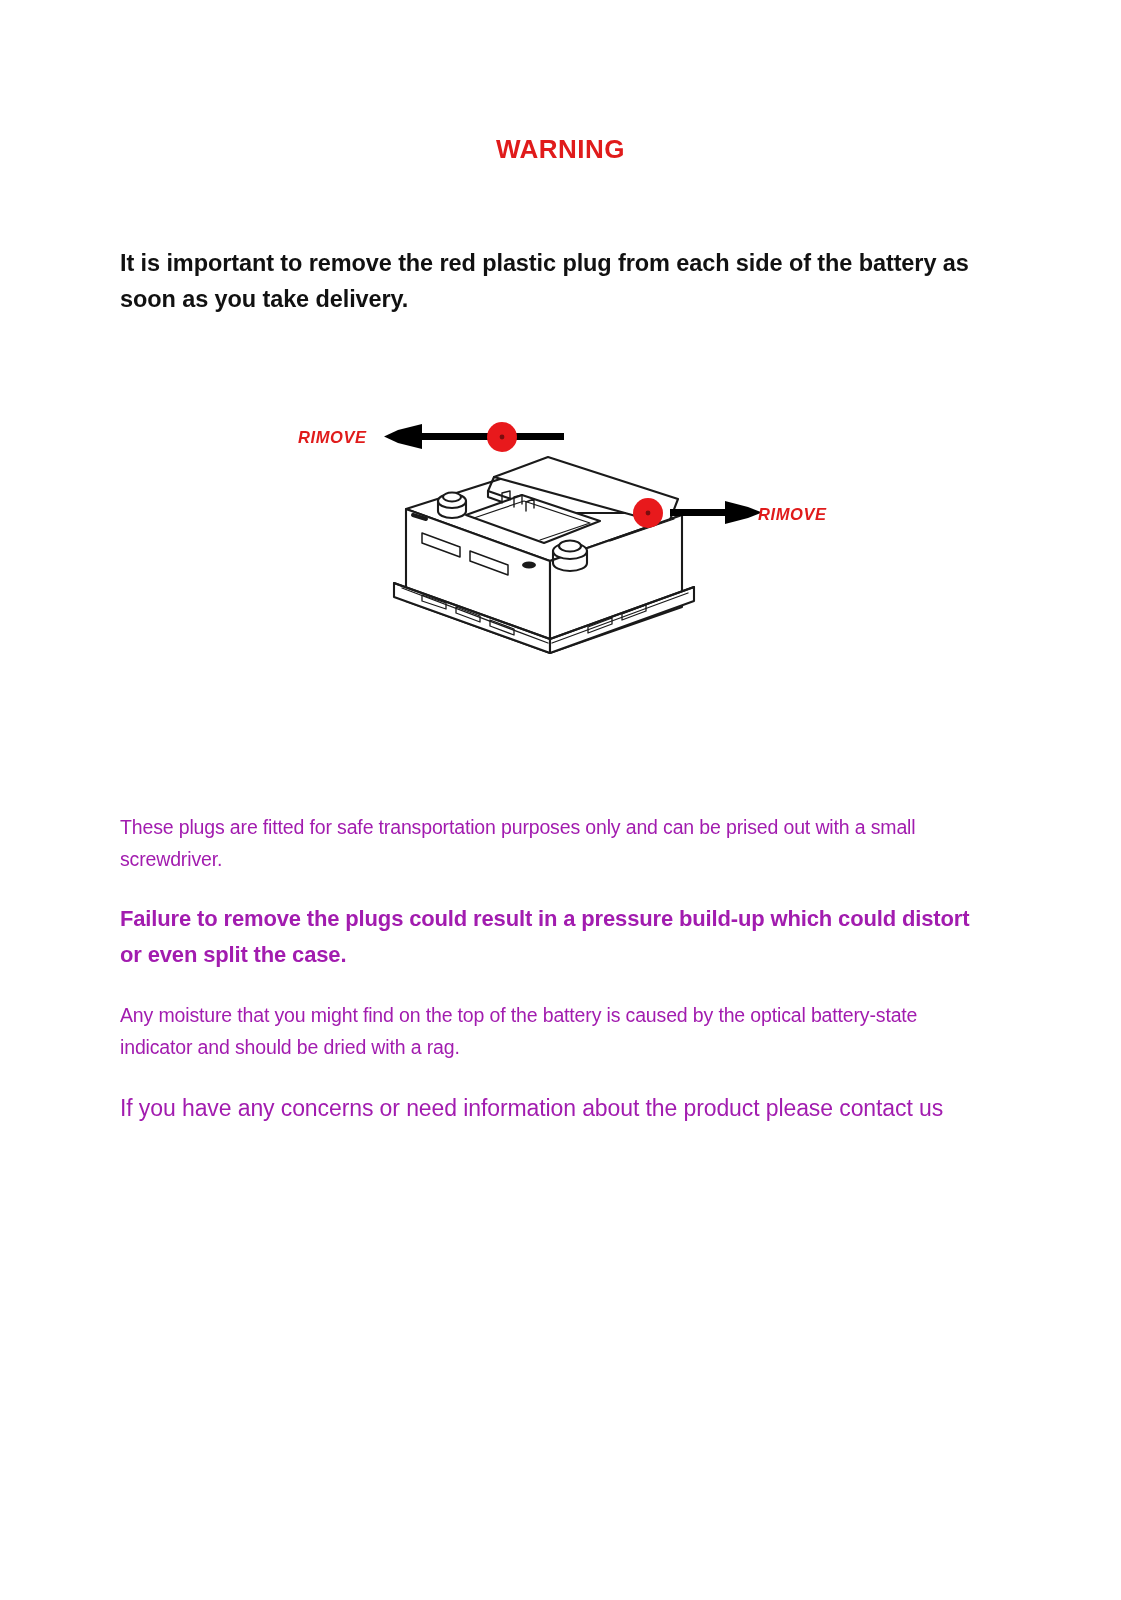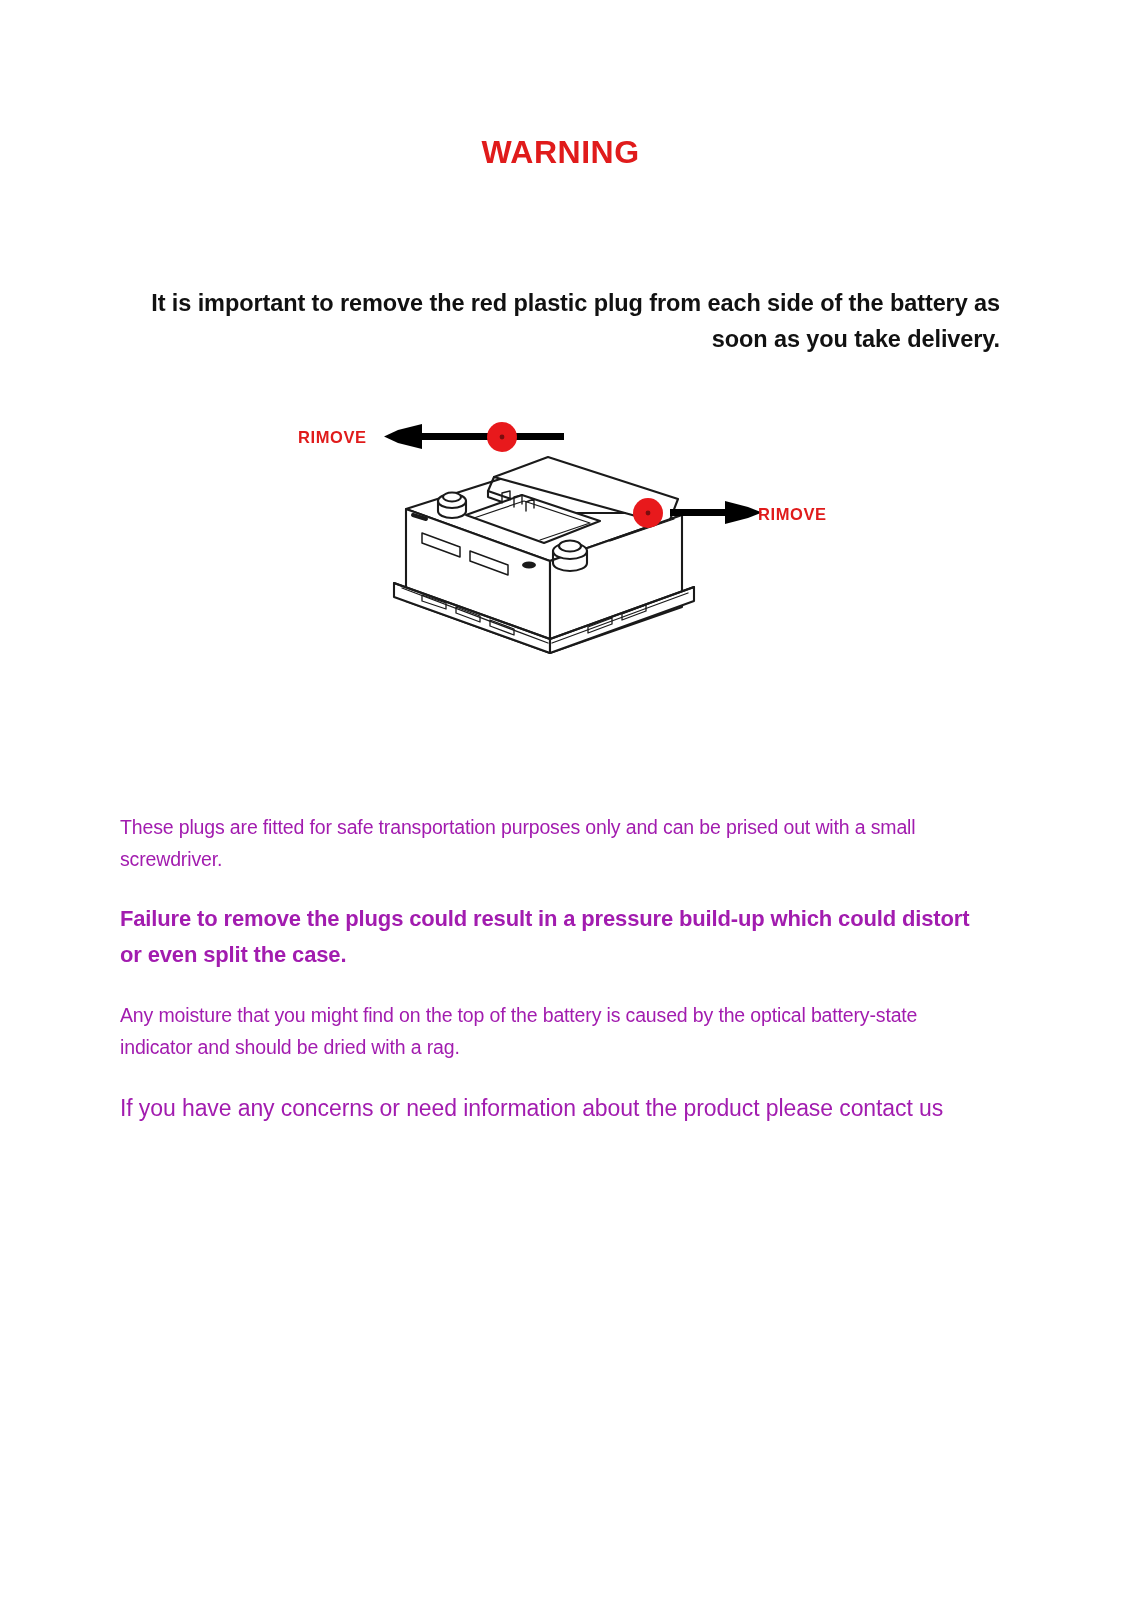--- a/index.html
+++ b/index.html
@@ -25,47 +25,47 @@
 
   
   .warning-title {
     position: absolute;
     left: 0;
     right: 0;
     top: 135px;
     text-align: center;
     color: #e01b1b;
     font-weight: bold;
-    font-size: 32px;
+    font-size: 26px;
     letter-spacing: 0.5px;
     line-height: 1.1;
   }
 
   
   .subtitle {
     position: absolute;
     left: 120px;
     width: 880px;
     top: 245px;
-    text-align: right;
+    text-align: left;
     font-weight: bold;
     font-size: 23.5px;
     line-height: 1.55;
     letter-spacing: -0.1px;
     color: #111;
-    margin-top: 40px;
   }
 
   
   .figure {
     position: absolute;
     left: 270px;
     top: 405px;
     width: 600px;
     height: 265px;
+    font-style: italic;
   }
   .figure svg { display: block; }
 
   .label-remove {
     position: absolute;
     color: #e01b1b;
     font-weight: bold;
     font-size: 16.5px;
     letter-spacing: 0.6px;
     white-space: nowrap;

